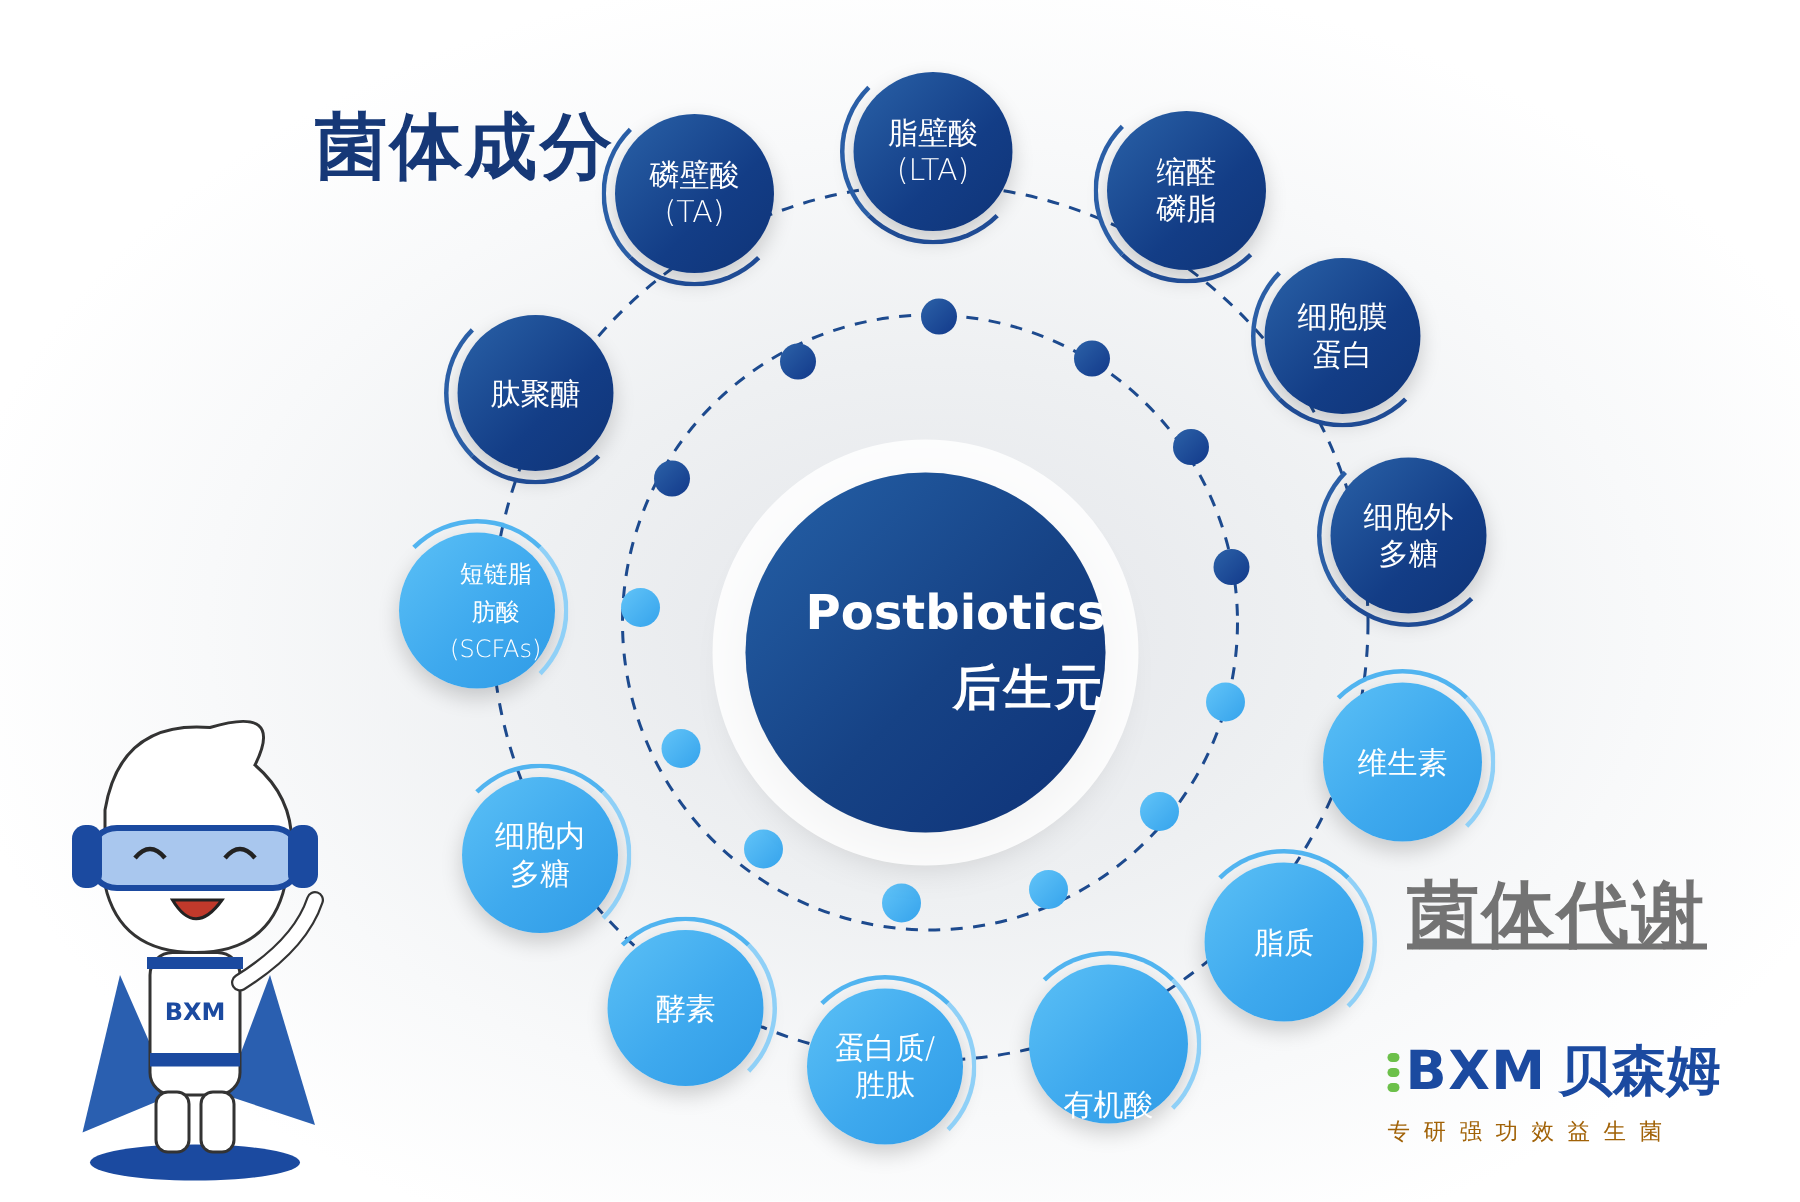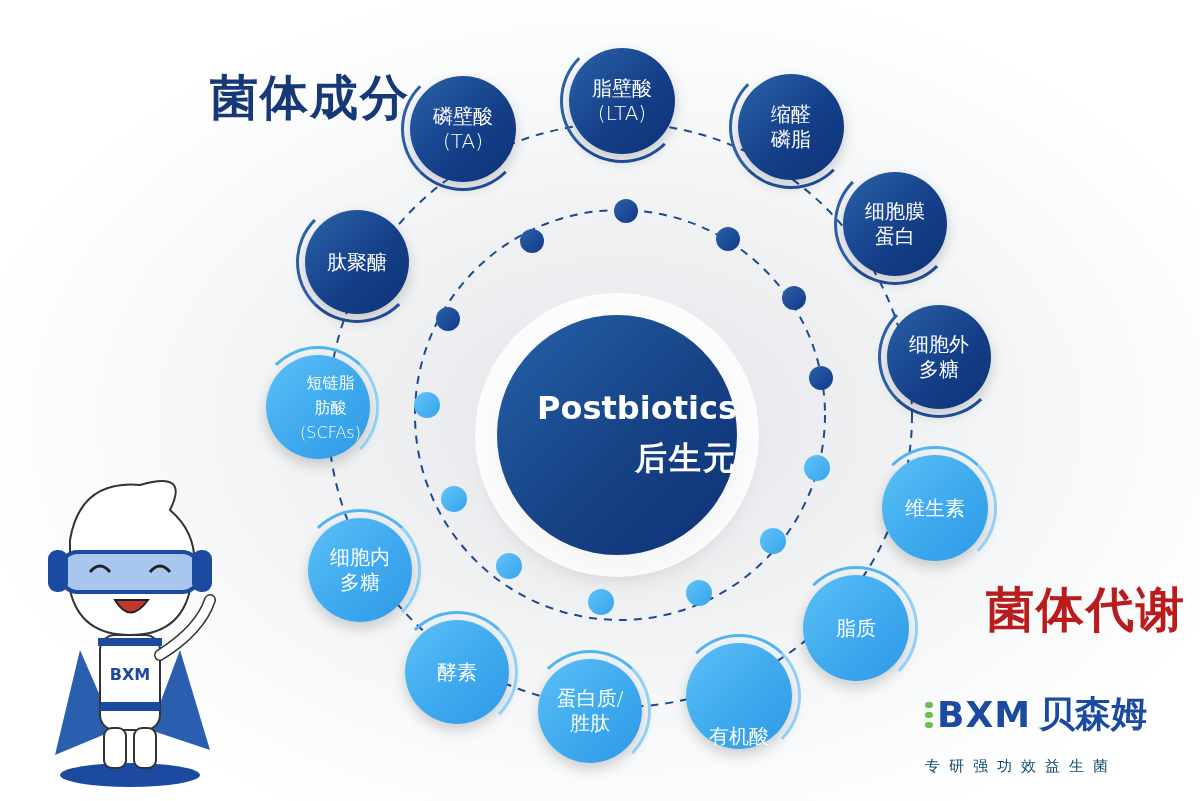--- a/index.html
+++ b/index.html
@@ -1,21 +1,21 @@
 <!DOCTYPE html>
 <html><head>
 <meta charset="utf-8">
 <style>
   html,body{margin:0;padding:0;}
   body{width:1200px;height:801px;position:relative;overflow:hidden;
     background:radial-gradient(ellipse at 620px 420px,#e4e6ea 0%,#eef0f2 30%,#f8f9fa 55%,#ffffff 75%);
     font-family:"DejaVu Sans",sans-serif;}
   .title{position:absolute;font-size:48px;font-weight:bold;letter-spacing:2px;}
   .title.dark{color:#163877;left:210px;top:66px;}
-  .title.light{color:#b91c1c;left:986px;top:578px;}
+  .title.light{color:#737373;left:938px;top:578px;text-decoration:underline;}
   svg.rings{position:absolute;left:0;top:0;}
   .node{position:absolute;border-radius:50%;display:flex;align-items:center;justify-content:center;
     text-align:center;color:#fff;font-size:20px;line-height:25px;
     box-shadow:0 6px 14px rgba(0,0,0,0.18);}
   .node.dark{background:linear-gradient(135deg,#2a62a8 0%,#133d86 60%,#0f3478 100%);}
   .node.light{background:linear-gradient(135deg,#5bc0f6 0%,#3ea9ee 55%,#2f9be6 100%);}
   .node .halo{position:absolute;left:-9px;top:-9px;right:-9px;bottom:-9px;border-radius:50%;
     border:3px solid transparent;}
   .node.dark .halo{border-left-color:#2a5ea6;border-bottom-color:#1f4b94;}
   .node.light .halo{border-top-color:#51b4f0;border-right-color:#8fd0f7;}
@@ -30,21 +30,21 @@
     display:flex;flex-direction:column;align-items:flex-end;justify-content:center;color:#fff;}
   .center .en{font-size:32px;font-weight:bold;}
   .center .cn{font-size:32px;font-weight:bold;margin-top:10px;letter-spacing:2px;}
   .mascot{position:absolute;left:40px;top:470px;width:200px;height:320px;}
   .logo{position:absolute;left:925px;top:690px;width:230px;}
   .logo .row{display:flex;align-items:center;}
   .logo .bars{display:flex;flex-direction:column;gap:4px;margin-right:4px;}
   .logo .bars span{display:block;width:8px;height:6px;background:#6cc04a;border-radius:3px;}
   .logo .mark{font-size:36px;font-weight:bold;color:#1b4aa0;letter-spacing:1px;}
   .logo .cname{font-size:36px;font-weight:bold;color:#1b4aa0;margin-left:8px;}
-  .logo .slogan{font-size:15px;color:#0c4a6e;letter-spacing:9px;margin-top:18px;}
+  .logo .slogan{font-size:15px;color:#a16207;letter-spacing:9px;margin-top:6px;}
 </style>
 </head>
 <body>
 
 <svg class="rings" width="1200" height="801">
   <circle cx="620" cy="415" r="292" fill="none" stroke="#1d4a8e" stroke-width="2" stroke-dasharray="8 7"></circle>
   <circle cx="620" cy="415" r="205" fill="none" stroke="#1d4a8e" stroke-width="2" stroke-dasharray="8 7"></circle>
 </svg>
 
 <div class="title dark">菌体成分</div>

